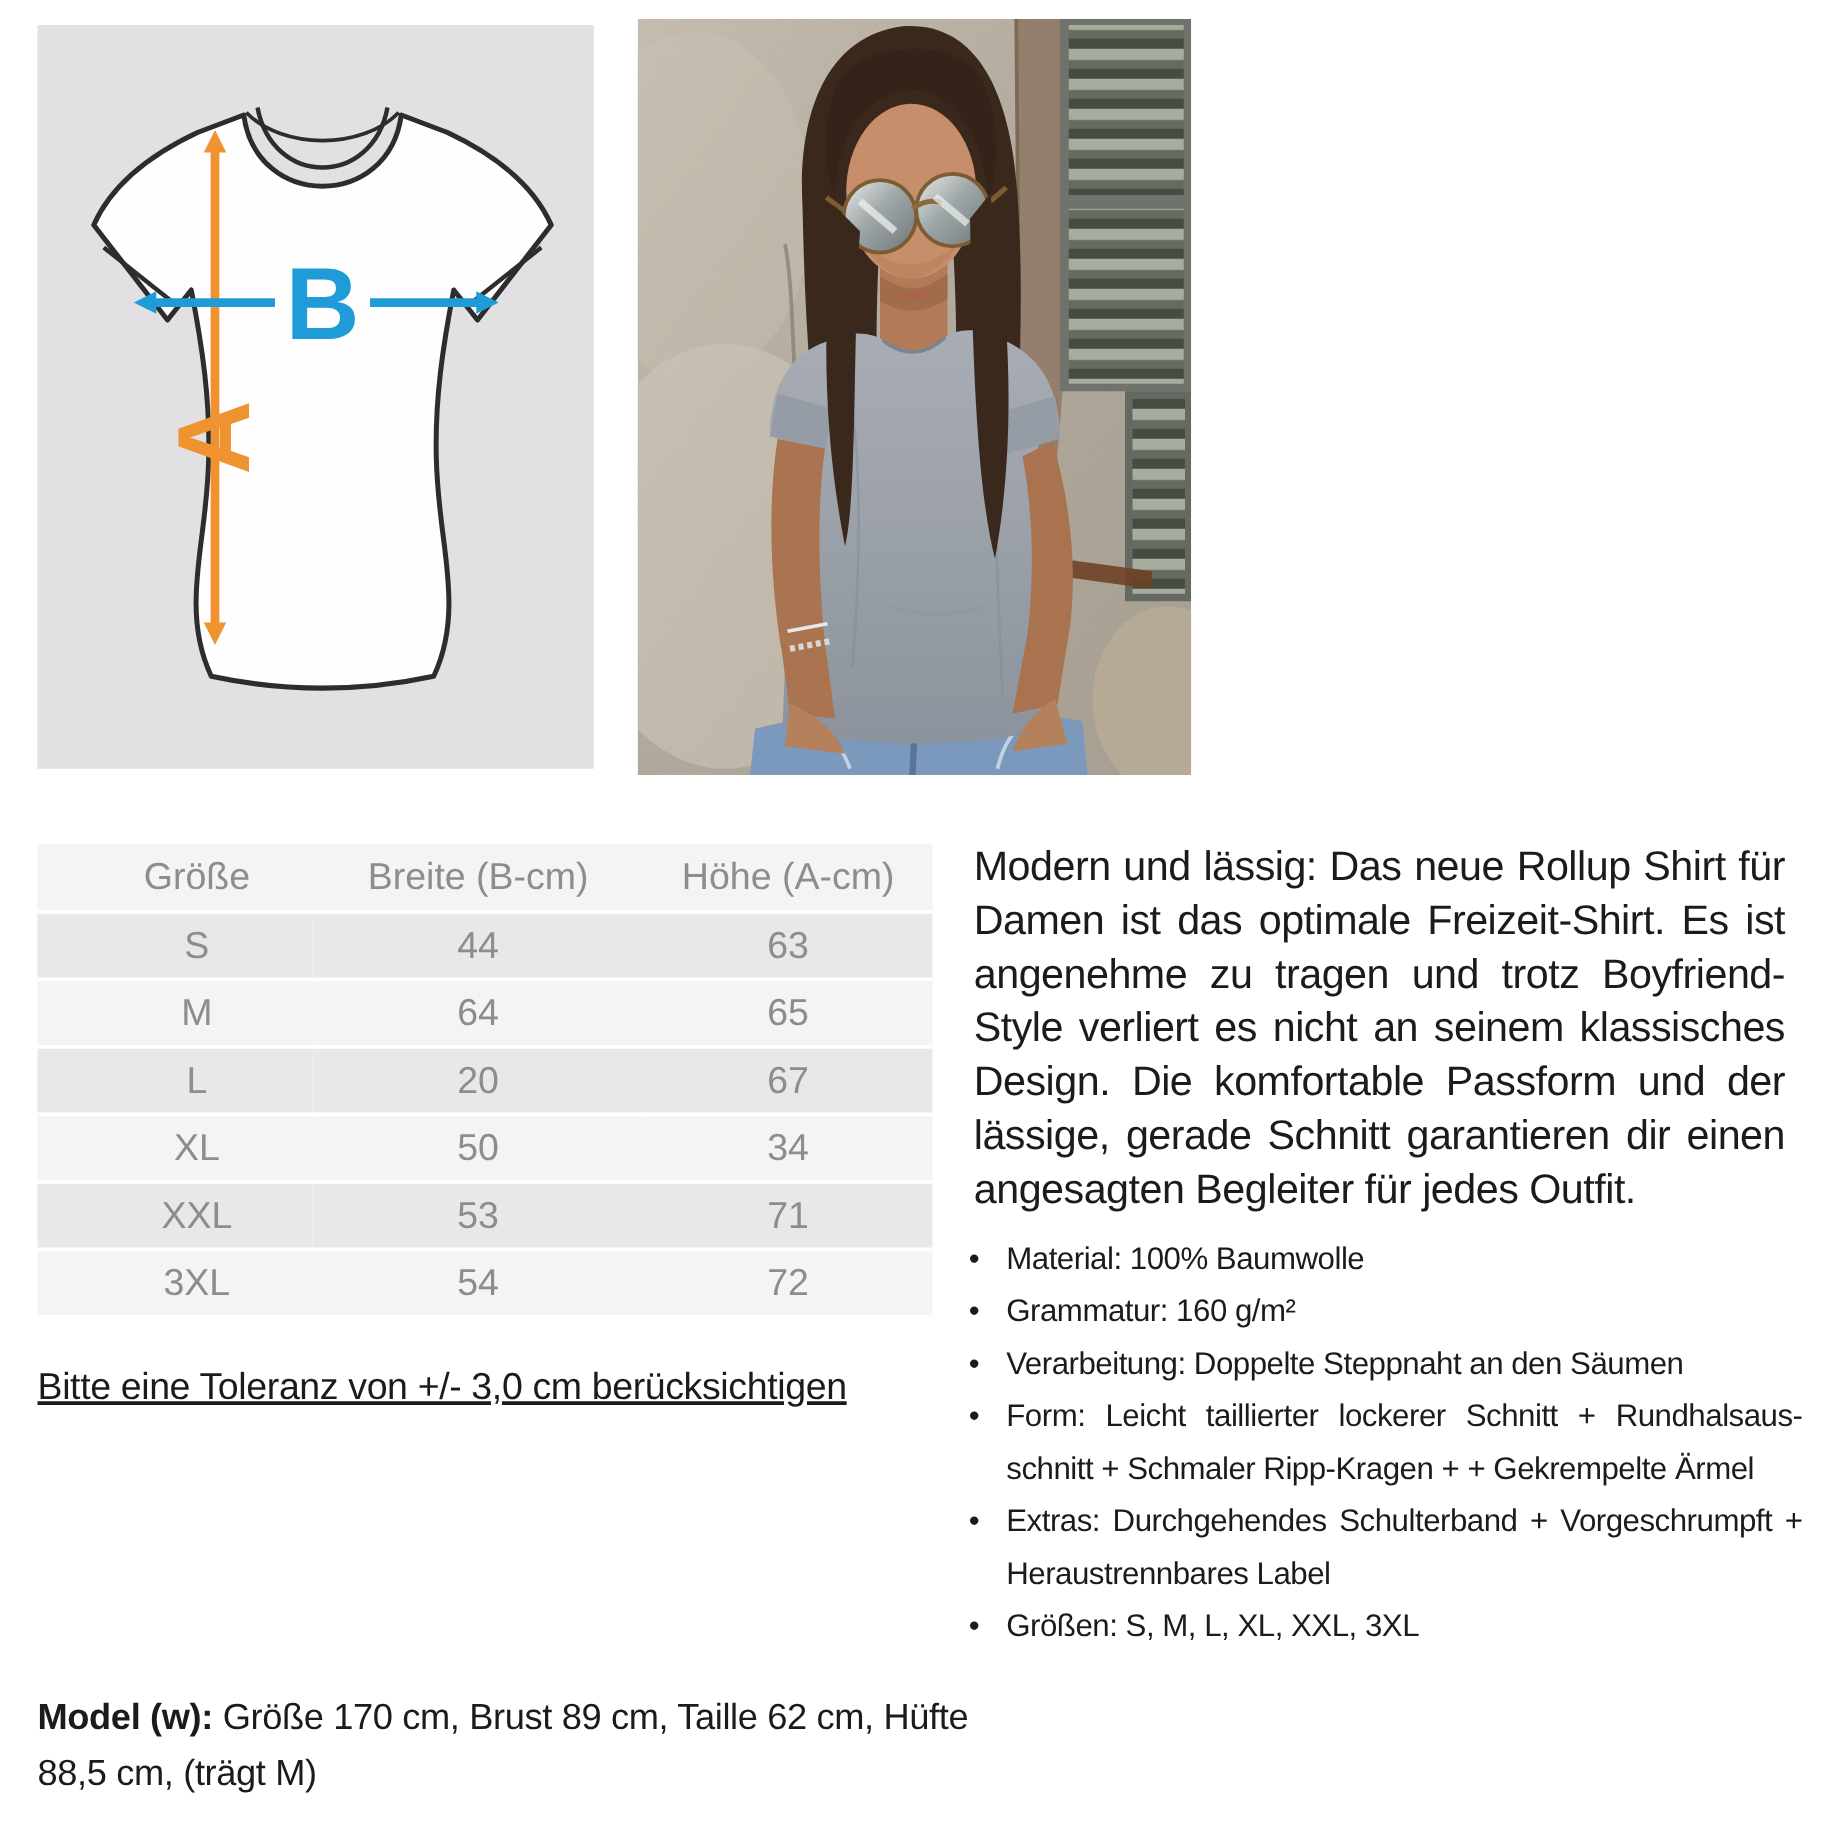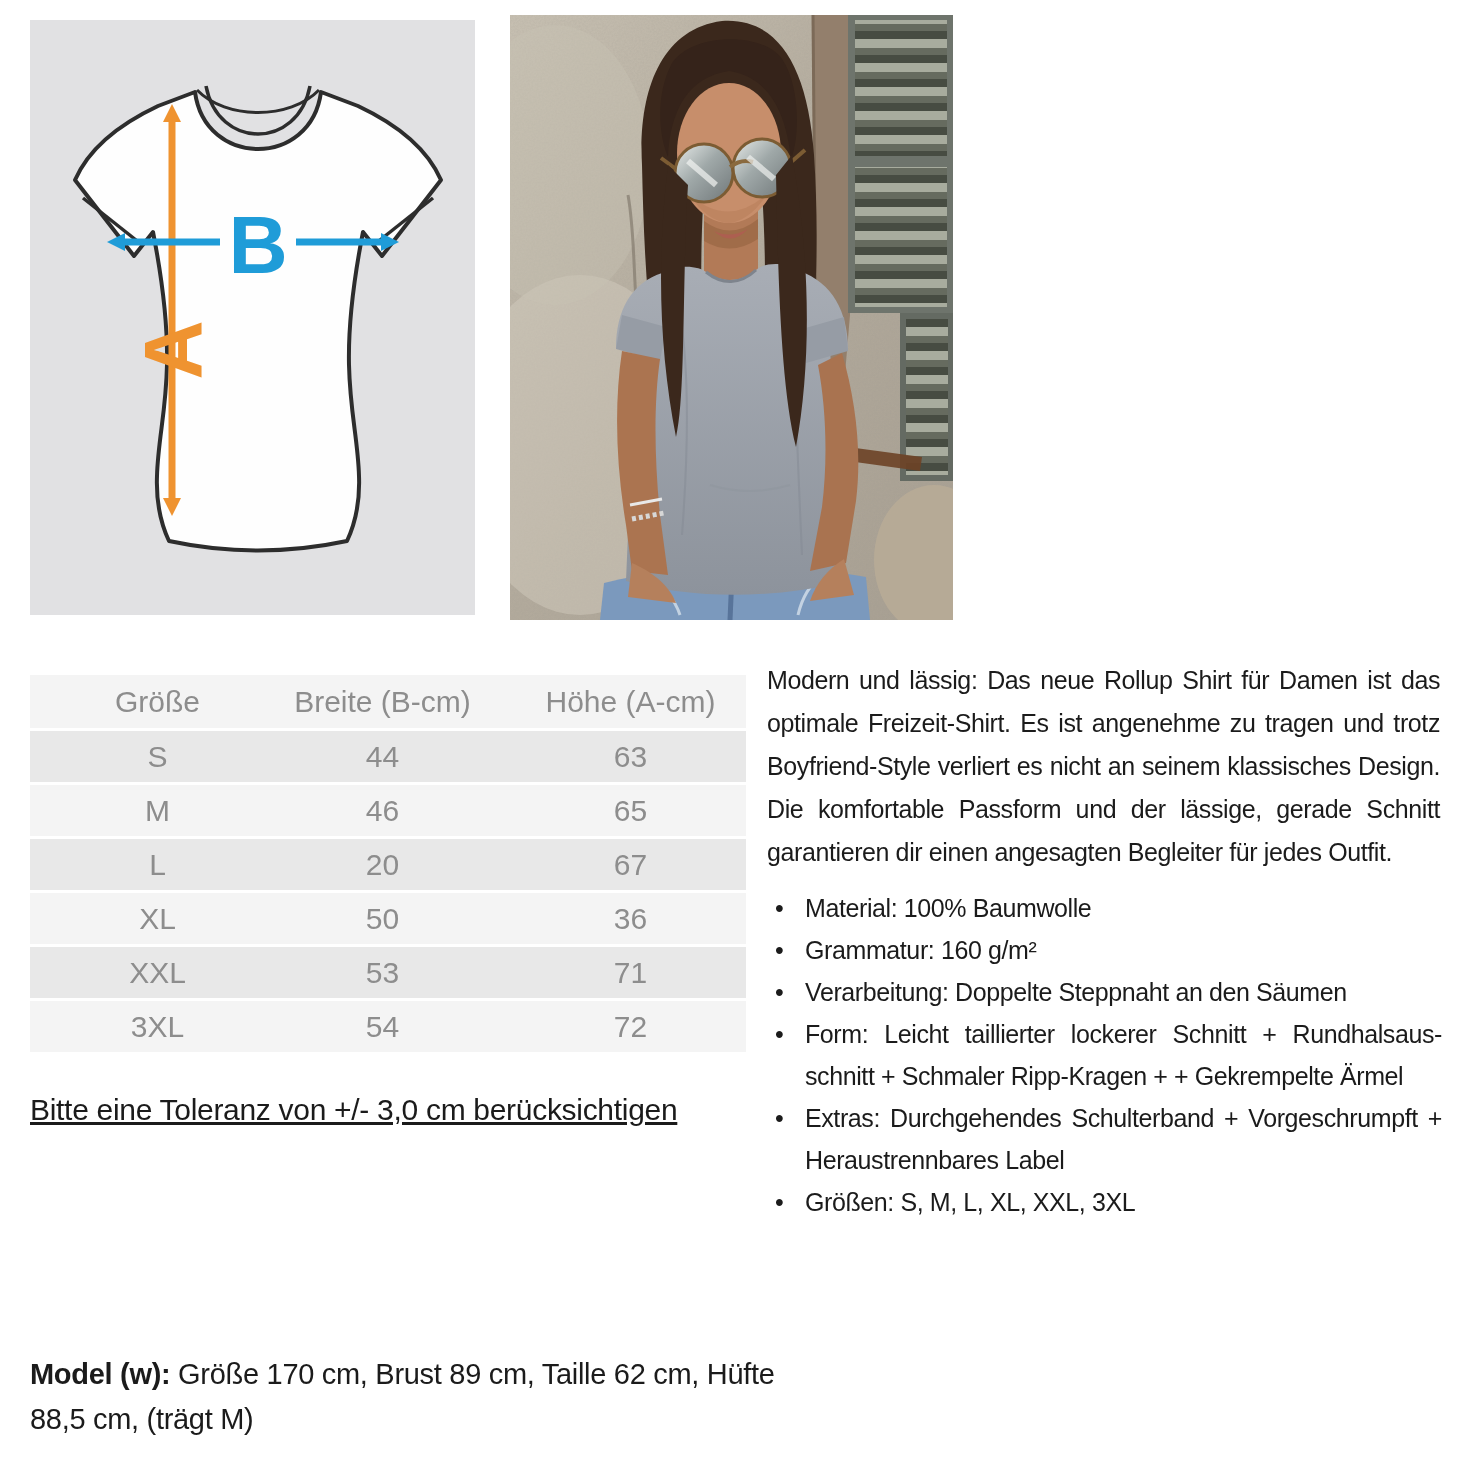--- a/index.html
+++ b/index.html
@@ -42,21 +42,21 @@
 
   
   .tolerance{
     position:absolute;left:30px;top:1093px;width:740px;
     font-size:30px;letter-spacing:-0.3px;color:#1b1b1b;text-decoration:underline;
   }
 
   
   .desc-col{position:absolute;left:765px;top:657px;width:677px;}
   .desc{
-    margin:2px;font-size:25px;line-height:43px;letter-spacing:-0.4px;
+    margin:14px;font-size:33px;line-height:43px;letter-spacing:-0.4px;
     text-align:justify;color:#1b1b1b;
   }
   .features{
     list-style:none;margin:13px 0 0 0;padding:0;
     font-size:25px;line-height:42px;letter-spacing:-0.4px;color:#1b1b1b;
   }
   .features li{position:relative;padding-left:40px;text-align:justify;}
   .features li::before{
     content:"\2022";position:absolute;left:10px;top:0;color:#1b1b1b;
   }
@@ -223,32 +223,32 @@
       </tr>
     </thead>
     <tbody>
       <tr class="r-dark">
         <td class="c1">S</td>
         <td>44</td>
         <td>63</td>
       </tr>
       <tr class="r-light">
         <td class="c1">M</td>
-        <td>46</td>
+        <td>64</td>
         <td>65</td>
       </tr>
       <tr class="r-dark">
         <td class="c1">L</td>
         <td>20</td>
         <td>67</td>
       </tr>
       <tr class="r-light">
         <td class="c1">XL</td>
         <td>50</td>
-        <td>36</td>
+        <td>34</td>
       </tr>
       <tr class="r-dark">
         <td class="c1">XXL</td>
         <td>53</td>
         <td>71</td>
       </tr>
       <tr class="r-light">
         <td class="c1">3XL</td>
         <td>54</td>
         <td>72</td>

